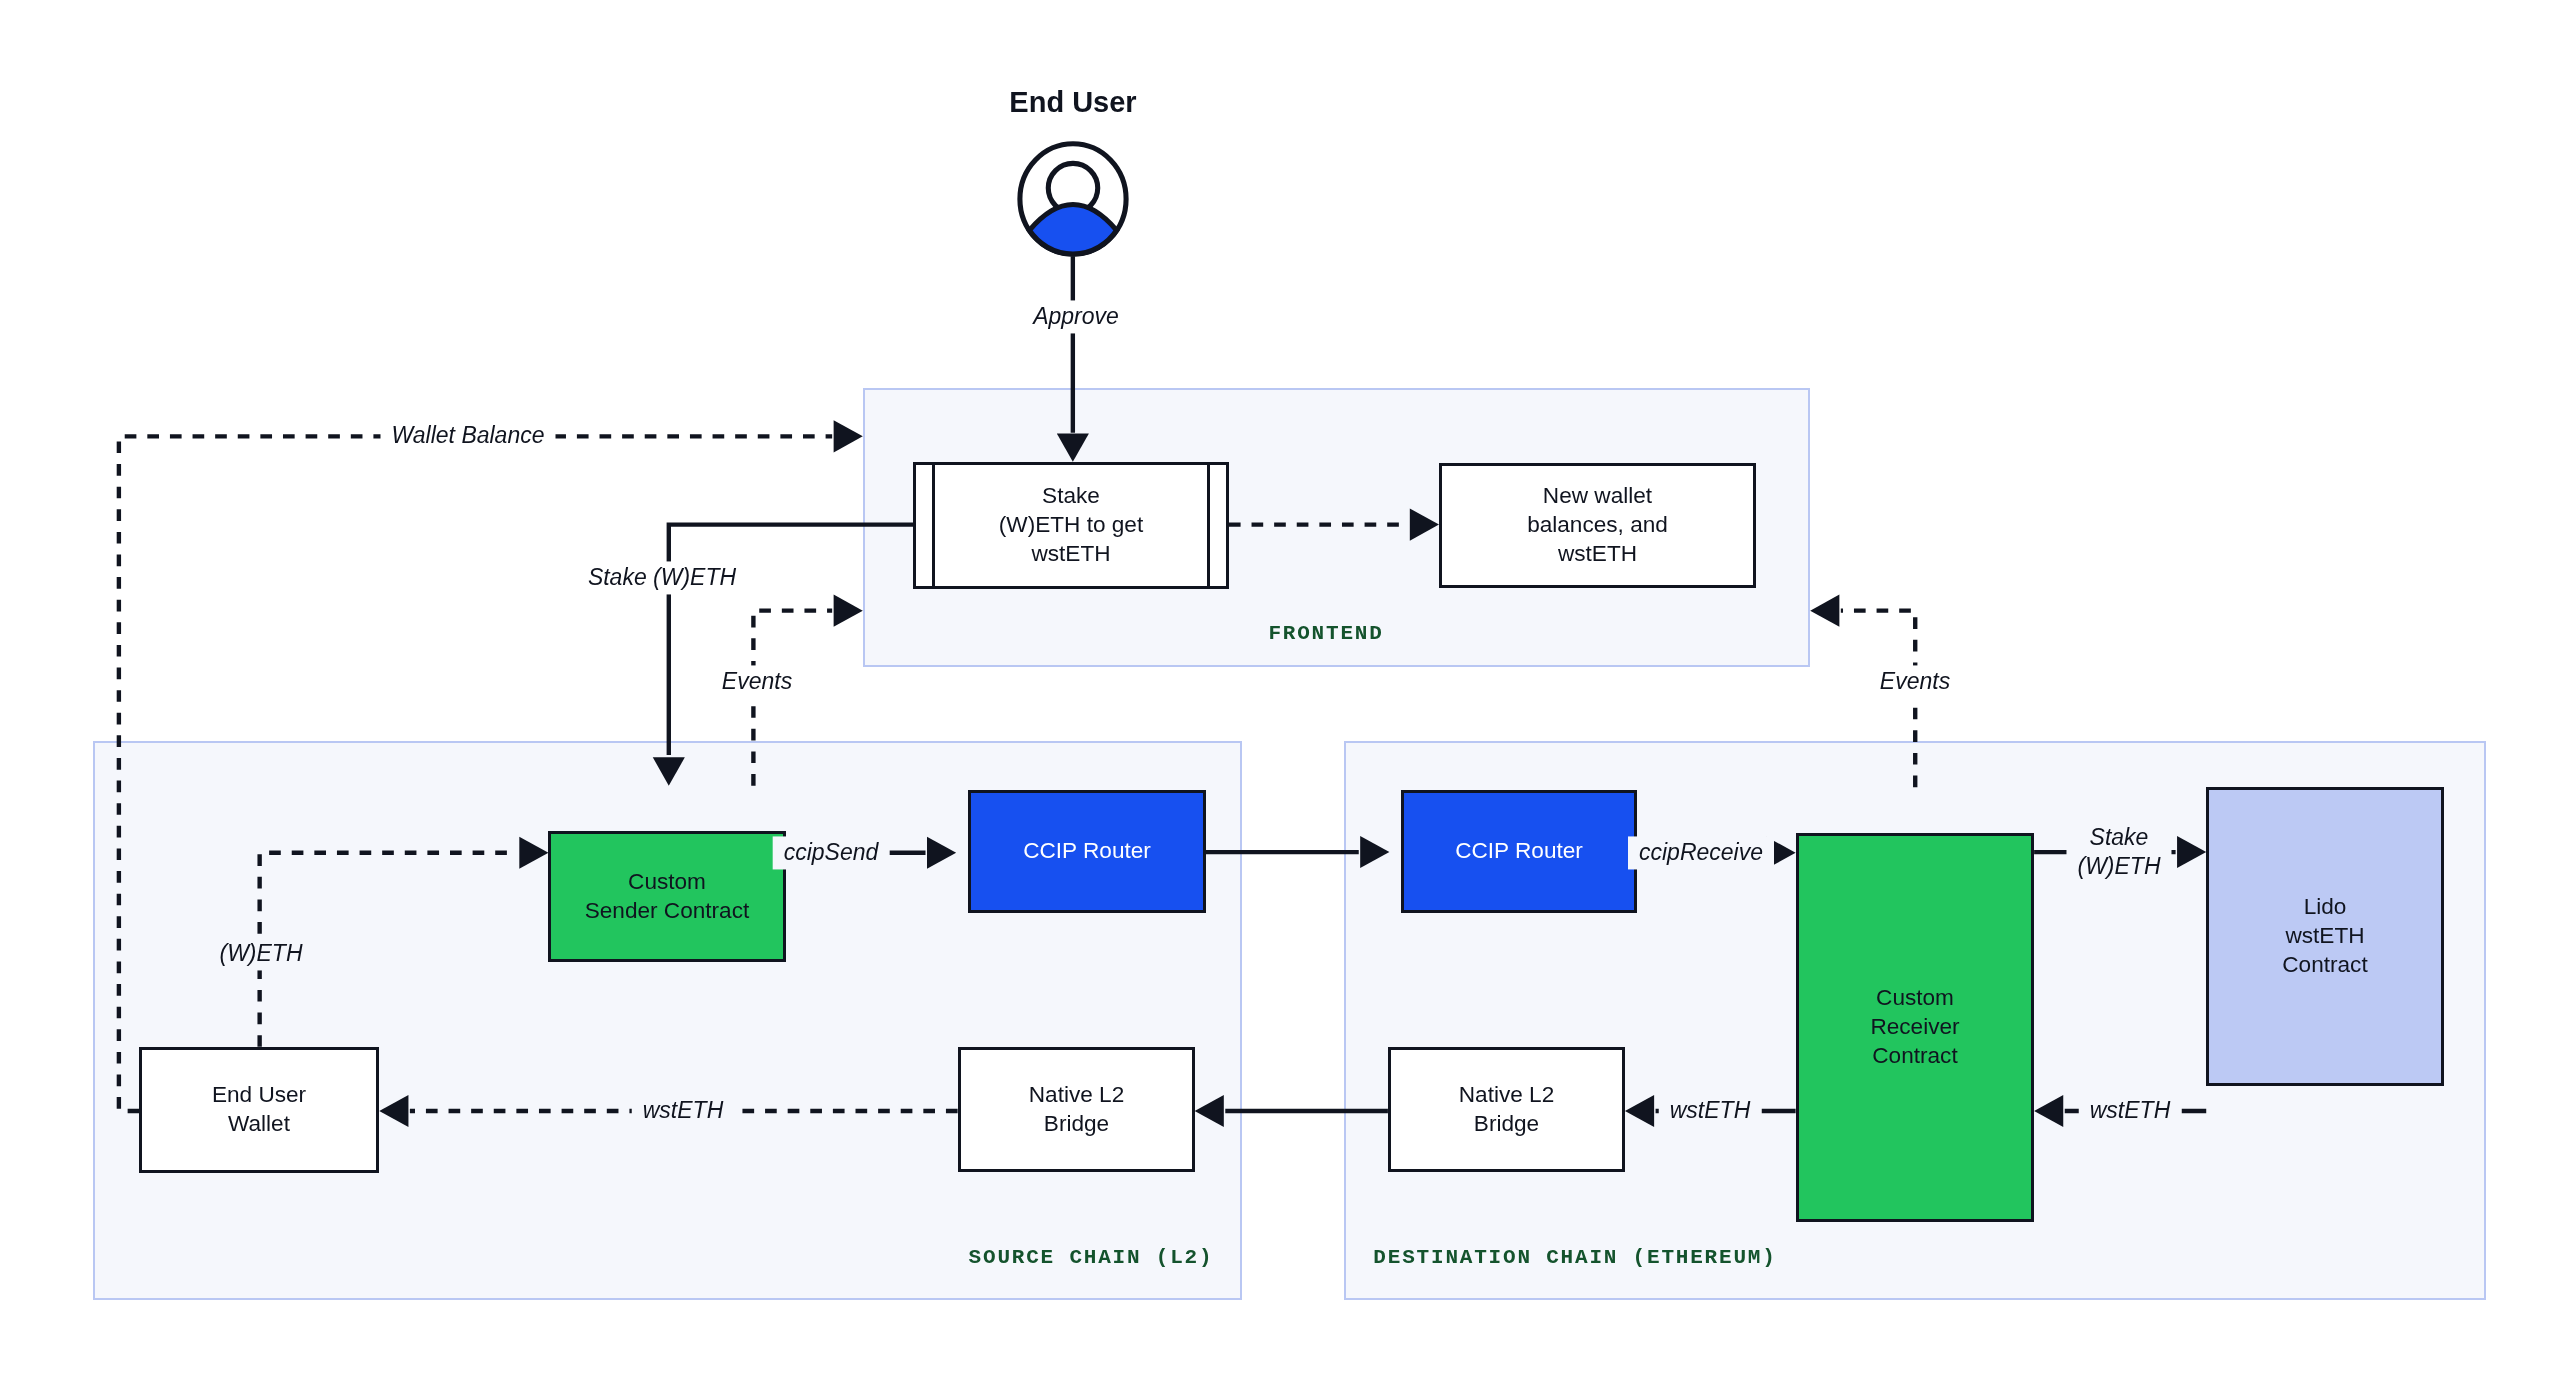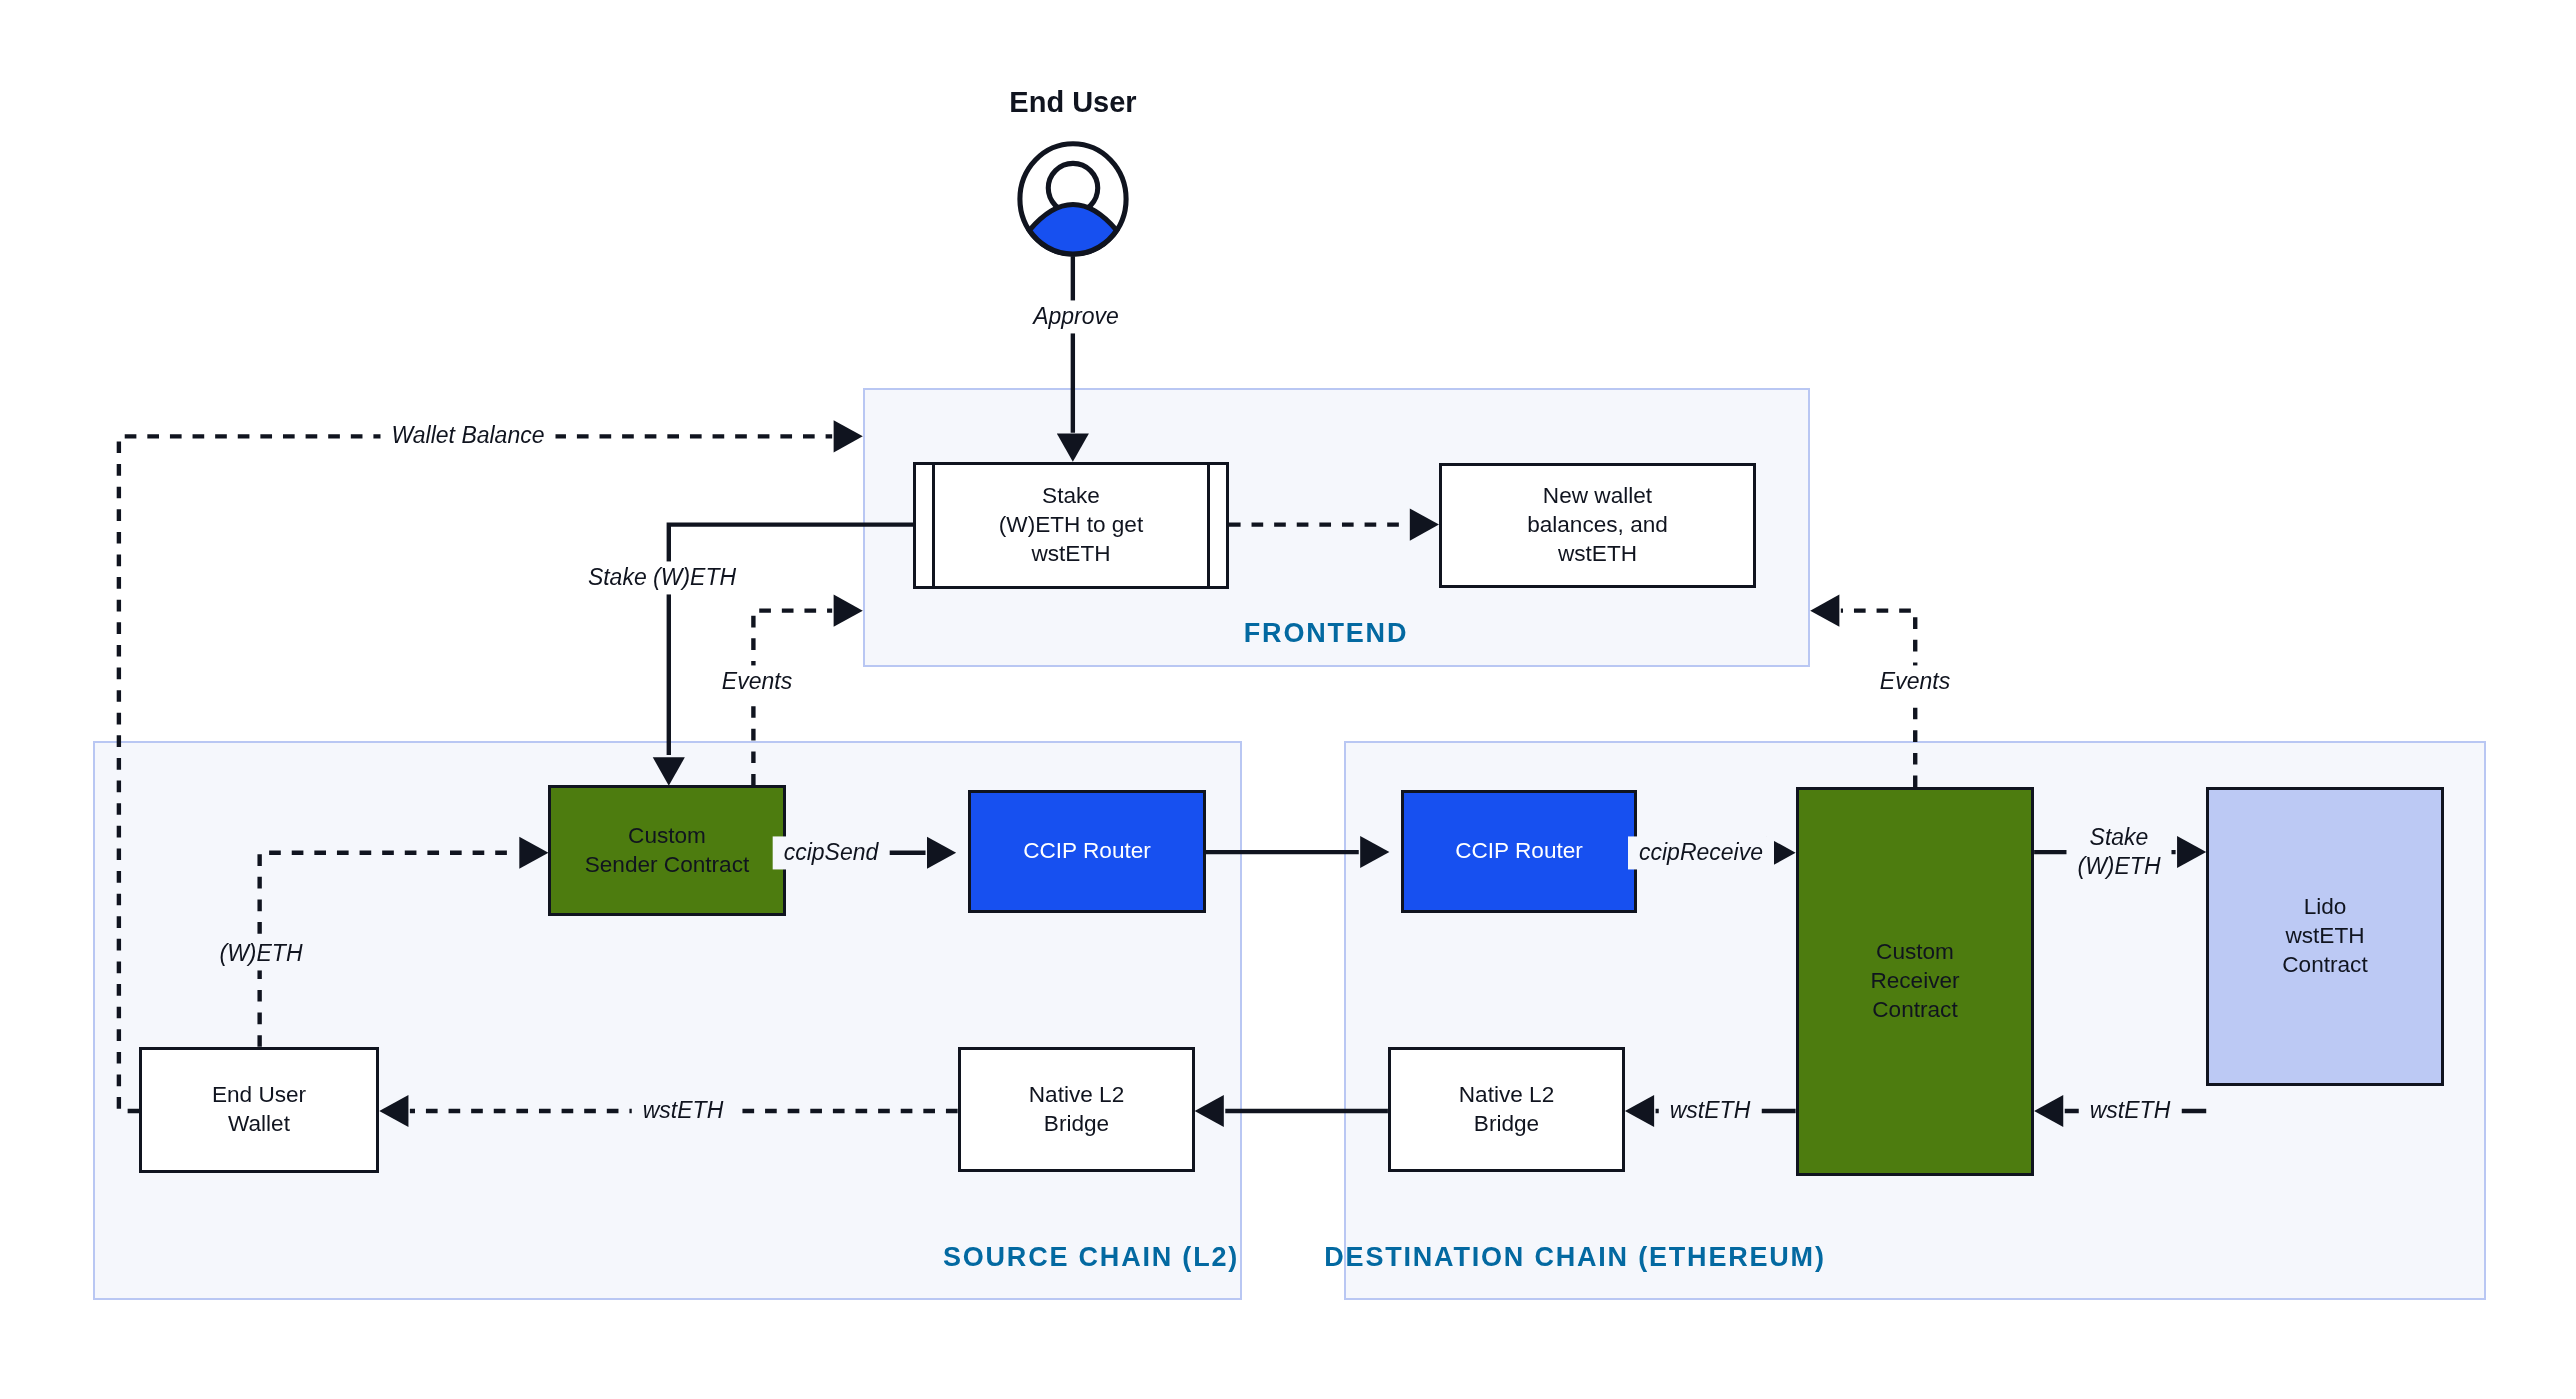--- a/index.html
+++ b/index.html
@@ -6,37 +6,37 @@
   .canvas{
     position:relative;width:2576px;height:1400px;background:#ffffff;overflow:hidden;
     font-family:"Liberation Sans", sans-serif;color:#10141f;
   }
   
   .container{
     position:absolute;background:#F5F7FC;border:2.9px solid #B9C7F3;box-sizing:border-box;
   }
   .container-label{
     position:absolute;transform:translate(-50%,-50%);
-    font-weight:700;font-size:27px;letter-spacing:1.8px;color:#0369a1;white-space:nowrap;
+    font-weight:700;font-size:21px;letter-spacing:1.8px;color:#14532d;white-space:nowrap;font-family:Liberation Mono, monospace;
   }
   #frontend{left:863px;top:388px;width:947px;height:279px;}
   #source-chain{left:93px;top:741px;width:1149px;height:559px;}
   #destination-chain{left:1344px;top:741px;width:1142px;height:559px;}
   
   svg.wires{position:absolute;left:0;top:0;z-index:3;}
   .wire{fill:none;stroke:#10141f;stroke-width:6;}
   .wire.dashed{stroke-dasharray:16 15;}
   .head{fill:#10141f;stroke:none;}
   
   .node{
     position:absolute;z-index:4;box-sizing:border-box;border:3.6px solid #10141f;background:#ffffff;
     display:flex;align-items:center;justify-content:center;text-align:center;
     font-size:22.6px;line-height:1.28;white-space:pre-line;
   }
-  .node.yellow{background:#4d7c0f;}
+  .node.yellow{background:#22c55e;margin-top:46px;}
   .node.blue{background:#1750F0;color:#ffffff;margin-left:12px;}
   .node.lavender{background:#BCC9F4;}
   .node.subroutine::before,.node.subroutine::after{
     content:"";position:absolute;top:0;bottom:0;width:2.9px;background:#10141f;
   }
   .node.subroutine::before{left:16px;}
   .node.subroutine::after{right:16px;}
   
   .edge-label{
     position:absolute;z-index:5;transform:translate(-50%,-50%);

